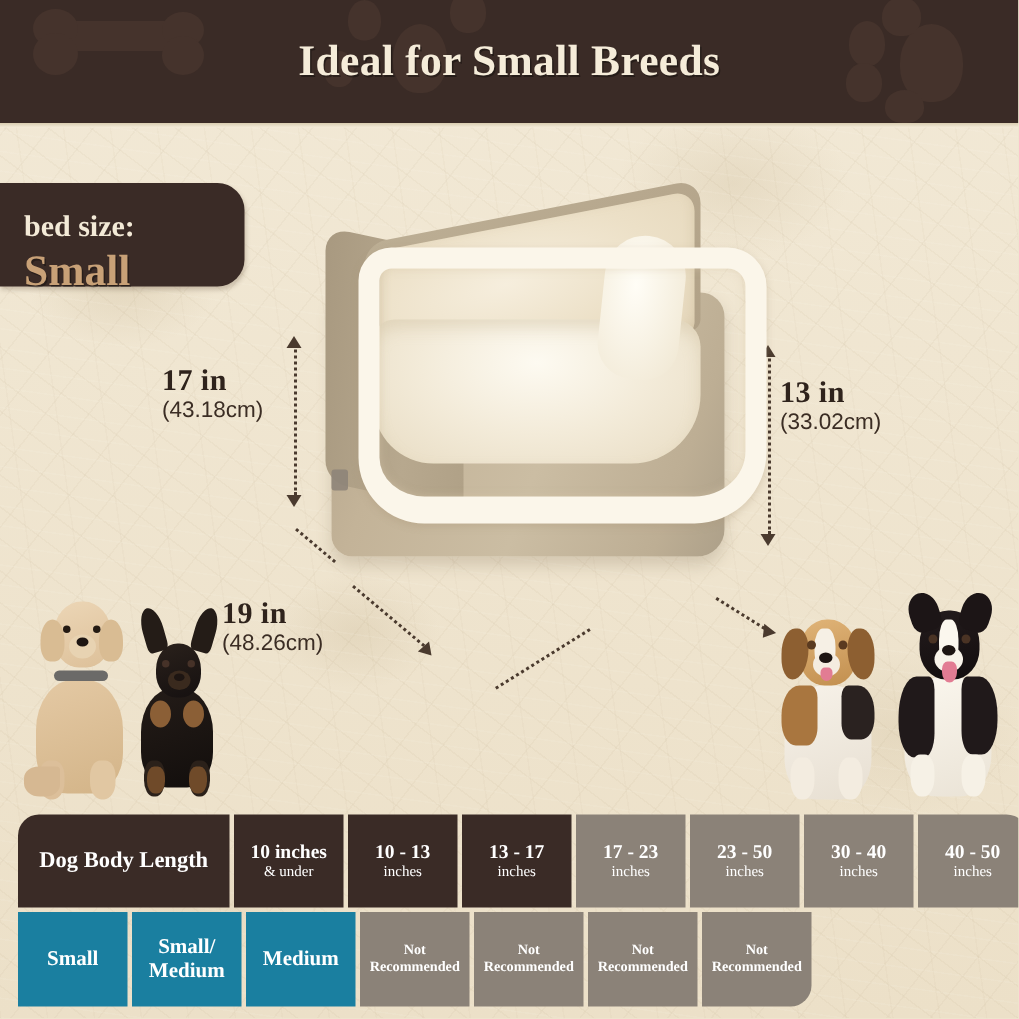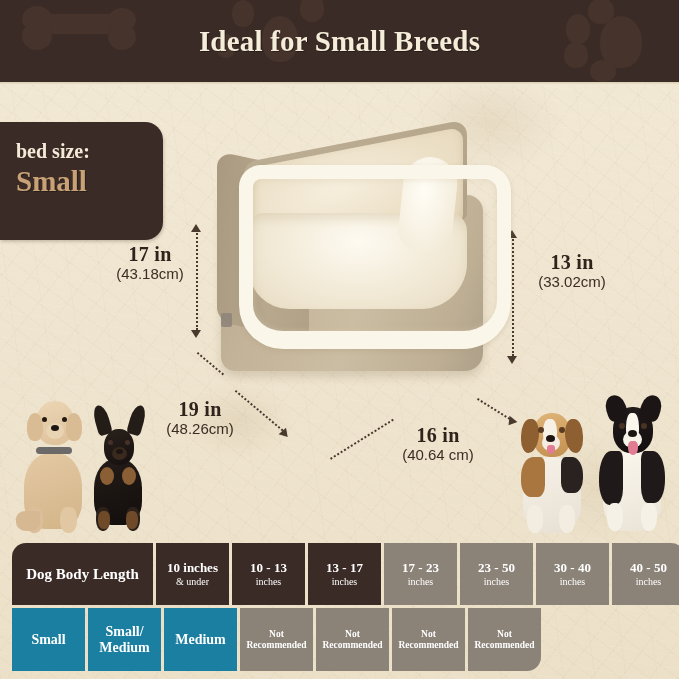--- a/index.html
+++ b/index.html
@@ -44,21 +44,21 @@
     color:#f5ecd9;font-size:29px;font-weight:bold;letter-spacing:.2px;
     font-family:"Liberation Serif", serif;
     text-shadow:1px 1px 0 rgba(0,0,0,.35);
     z-index:4;
   }
   #headrule{position:absolute;left:0;top:82px;width:679px;height:3px;
     background:linear-gradient(#d9cdb0,#f3ebd9);}
 
   
   #badge{
-    position:absolute;left:0;top:122px;width:163px;height:118px;
+    position:absolute;left:0;top:122px;width:163px;height:69px;
     background:#3a2b26;border-radius:0 18px 18px 0;
     box-shadow:1px 2px 3px rgba(90,70,50,.25);
     z-index:6;
   }
   #badge .l1{position:absolute;left:16px;top:18px;color:#f3ead7;
     font-size:20px;font-weight:bold;font-family:"Liberation Serif", serif;}
   #badge .l2{position:absolute;left:16px;top:43px;color:#c8a177;
     font-size:29px;font-weight:bold;font-family:"Liberation Serif", serif;
     text-shadow:1px 1px 0 rgba(0,0,0,.3);}
 
@@ -109,21 +109,21 @@
     background:#8c8378;border-radius:2px;opacity:.85;}
 
   
   .dimline{position:absolute;z-index:4;}
   .vline{border-left:2px dotted #4a3a2e;}
   .arrow{position:absolute;width:0;height:0;}
   .arr-up{border-left:5px solid transparent;border-right:5px solid transparent;border-bottom:8px solid #4a3a2e;}
   .arr-dn{border-left:5px solid transparent;border-right:5px solid transparent;border-top:8px solid #4a3a2e;}
   .diag{position:absolute;z-index:4;height:0;border-top:2px dotted #4a3a2e;transform-origin:0 0;}
 
-  .dimlabel{position:absolute;z-index:5;text-align:center;color:#2f231c;}
+  .dimlabel{position:absolute;z-index:5;text-align:left;color:#2f231c;}
   .dimlabel .big{font-size:20px;font-weight:bold;font-family:"Liberation Serif", serif;letter-spacing:.3px;}
   .dimlabel .small{font-size:15px;color:#3b2d24;margin-top:-1px;}
 
   
   .dogs{position:absolute;z-index:3;}
   .dog{position:absolute;}
   .d-body{position:absolute;border-radius:44% 44% 36% 36%;}
   .d-head{position:absolute;border-radius:48% 48% 44% 44%;}
   .d-ear{position:absolute;border-radius:50% 50% 40% 40%;}
   .d-leg{position:absolute;border-radius:40% 40% 45% 45%;}
@@ -230,24 +230,20 @@
   <div class="arrow arr-dn" style="left:280px;top:430px;transform:rotate(-42deg);"></div>
   <div class="diag" style="left:198px;top:352px;width:34px;transform:rotate(40deg);"></div>
   <div class="dimlabel" style="left:148px;top:398px;width:104px;">
     <div class="big">19 in</div>
     <div class="small">(48.26cm)</div>
   </div>
 
   <div class="diag" style="left:330px;top:458px;width:74px;transform:rotate(-32deg);"></div>
   <div class="diag" style="left:478px;top:398px;width:38px;transform:rotate(32deg);"></div>
   <div class="arrow arr-dn" style="left:506px;top:418px;transform:rotate(38deg);"></div>
-  <div class="dimlabel" style="left:386px;top:424px;width:104px;">
-    <div class="big">16 in</div>
-    <div class="small">(40.64 cm)</div>
-  </div>
 
   <div class="dogs" style="left:0;top:385px;width:175px;height:150px;">
 
     <div class="dog" style="left:16px;top:6px;width:80px;height:142px;">
       <div class="d-body" style="left:8px;top:62px;width:58px;height:76px;background:linear-gradient(160deg,#e4c9a4,#d3b488);"></div>
       <div class="d-leg" style="left:10px;top:116px;width:17px;height:26px;background:#dcbf9a;"></div>
       <div class="d-leg" style="left:44px;top:116px;width:17px;height:26px;background:#e1c7a2;"></div>
       <div class="d-leg" style="left:0px;top:120px;width:24px;height:20px;background:#d6b892;border-radius:40% 12% 40% 44%;"></div>
       <div class="d-head" style="left:20px;top:10px;width:38px;height:44px;background:linear-gradient(160deg,#ecd6b6,#ddc099);"></div>
       <div class="d-ear" style="left:11px;top:22px;width:16px;height:28px;background:#d9bc93;"></div>

